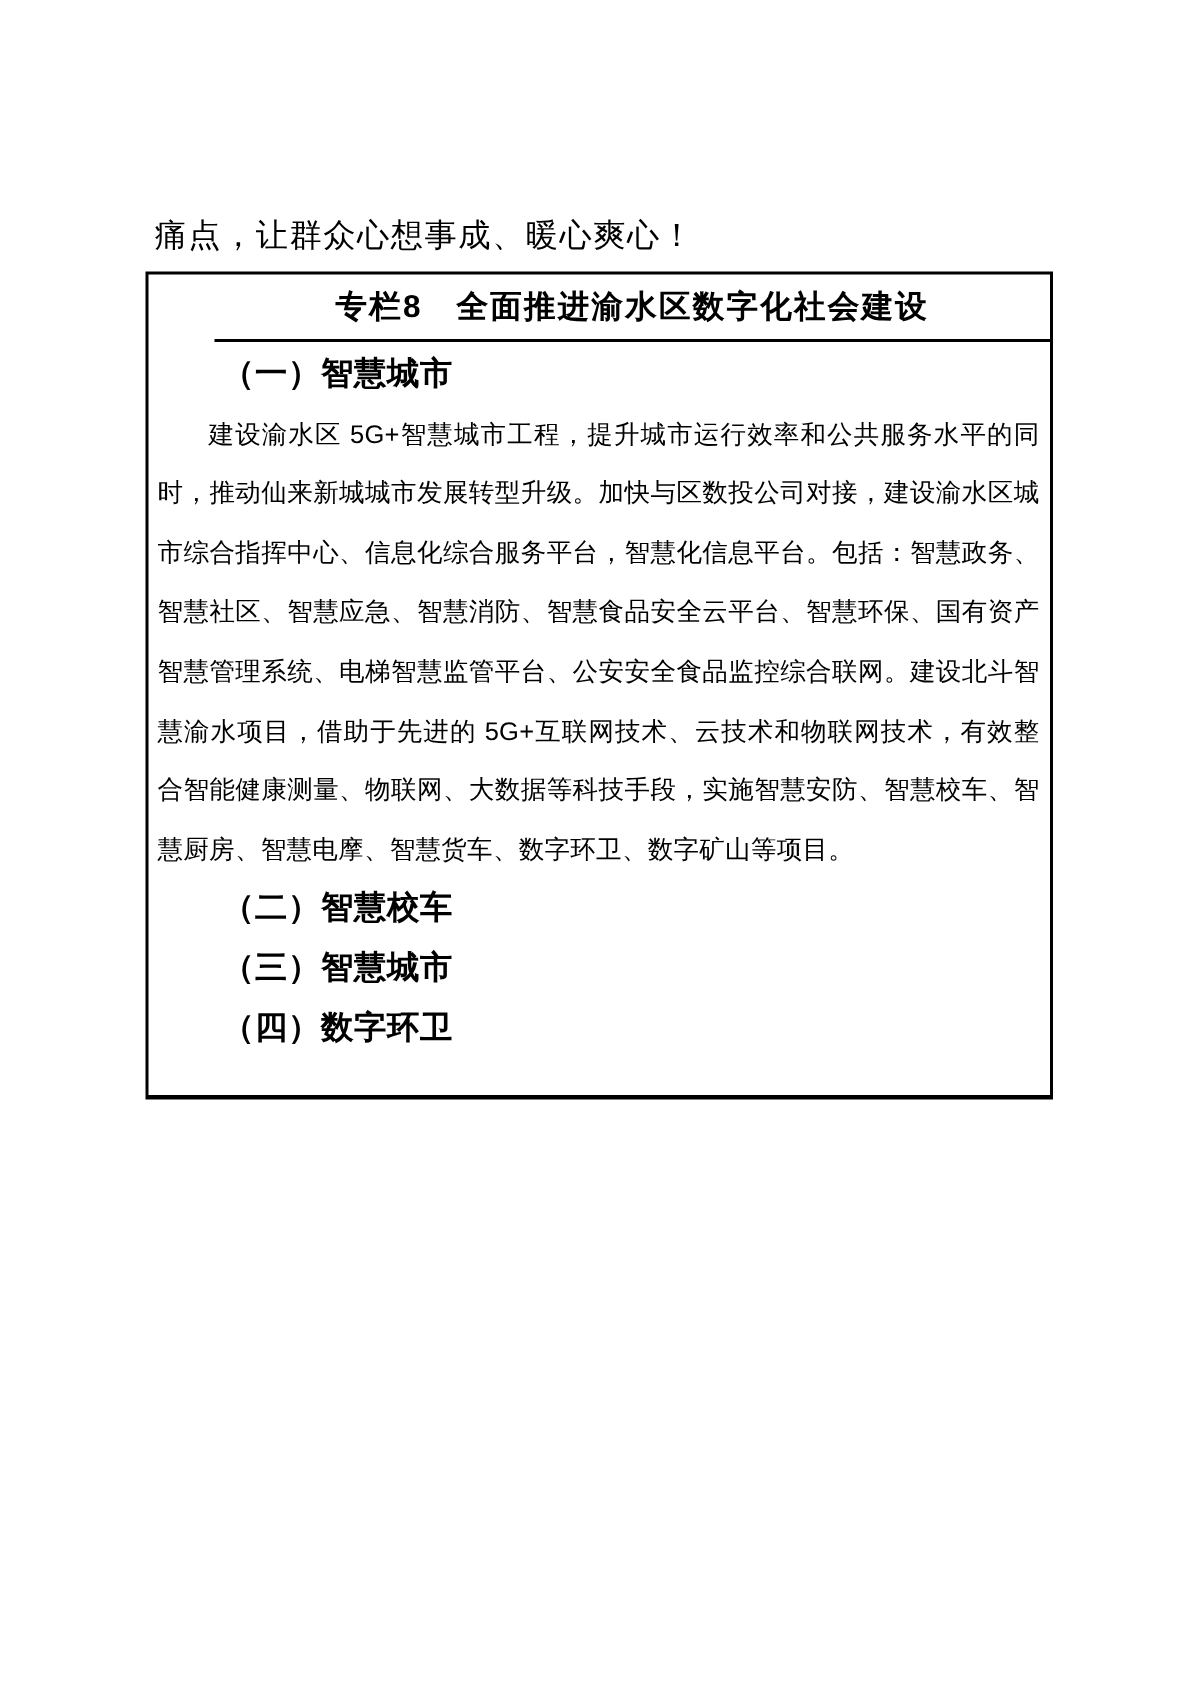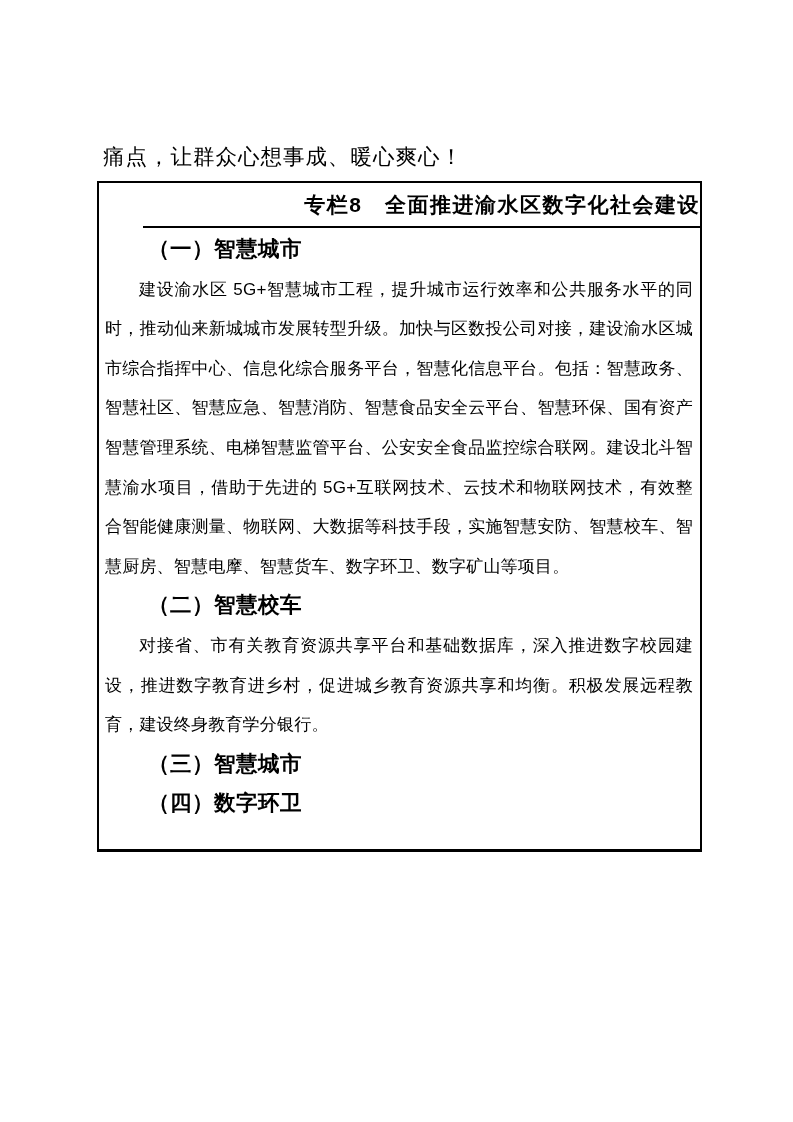--- a/index.html
+++ b/index.html
@@ -31,21 +31,21 @@
     top: 181px;
     width: 605px;
     box-sizing: border-box;
     border: 2px solid #000000;
     border-bottom-width: 3px;
     background: #ffffff;
   }
   .panel-title {
     height: 43px;
     line-height: 43px;
-    text-align: right;
+    text-align: center;
     font-size: 21px;
     font-weight: bold;
     letter-spacing: 1.5px;
     border-bottom: 2px solid #000000;
     white-space: nowrap;
     overflow: hidden;
     margin-left: 44px;
   }
   .panel-body {
     padding: 2px 7px 25px 6px;
@@ -81,21 +81,20 @@
 <div class="page">
 
   <p class="intro-line">痛点，让群众心想事成、暖心爽心！</p>
 
   <div class="panel">
     <div class="panel-title">专栏8　全面推进渝水区数字化社会建设</div>
     <div class="panel-body">
         <div class="section-heading">（一）智慧城市</div>
         <p class="body-para">建设渝水区 5G+智慧城市工程，提升城市运行效率和公共服务水平的同时，推动仙来新城城市发展转型升级。加快与区数投公司对接，建设渝水区城市综合指挥中心、信息化综合服务平台，智慧化信息平台。包括：智慧政务、智慧社区、智慧应急、智慧消防、智慧食品安全云平台、智慧环保、国有资产智慧管理系统、电梯智慧监管平台、公安安全食品监控综合联网。建设北斗智慧渝水项目，借助于先进的 5G+互联网技术、云技术和物联网技术，有效整合智能健康测量、物联网、大数据等科技手段，实施智慧安防、智慧校车、智慧厨房、智慧电摩、智慧货车、数字环卫、数字矿山等项目。</p>
         <div class="section-heading">（二）智慧校车</div>
-        <p class="body-para">对接省、市有关教育资源共享平台和基础数据库，深入推进数字校园建设，推进数字教育进乡村，促进城乡教育资源共享和均衡。积极发展远程教育，建设终身教育学分银行。</p>
         <div class="section-heading">（三）智慧城市</div>
         <div class="section-heading">（四）数字环卫</div>
       </div>
   </div>
 
   <p class="page-number">— 32 —</p>
 
 </div>
 
 </body></html>

